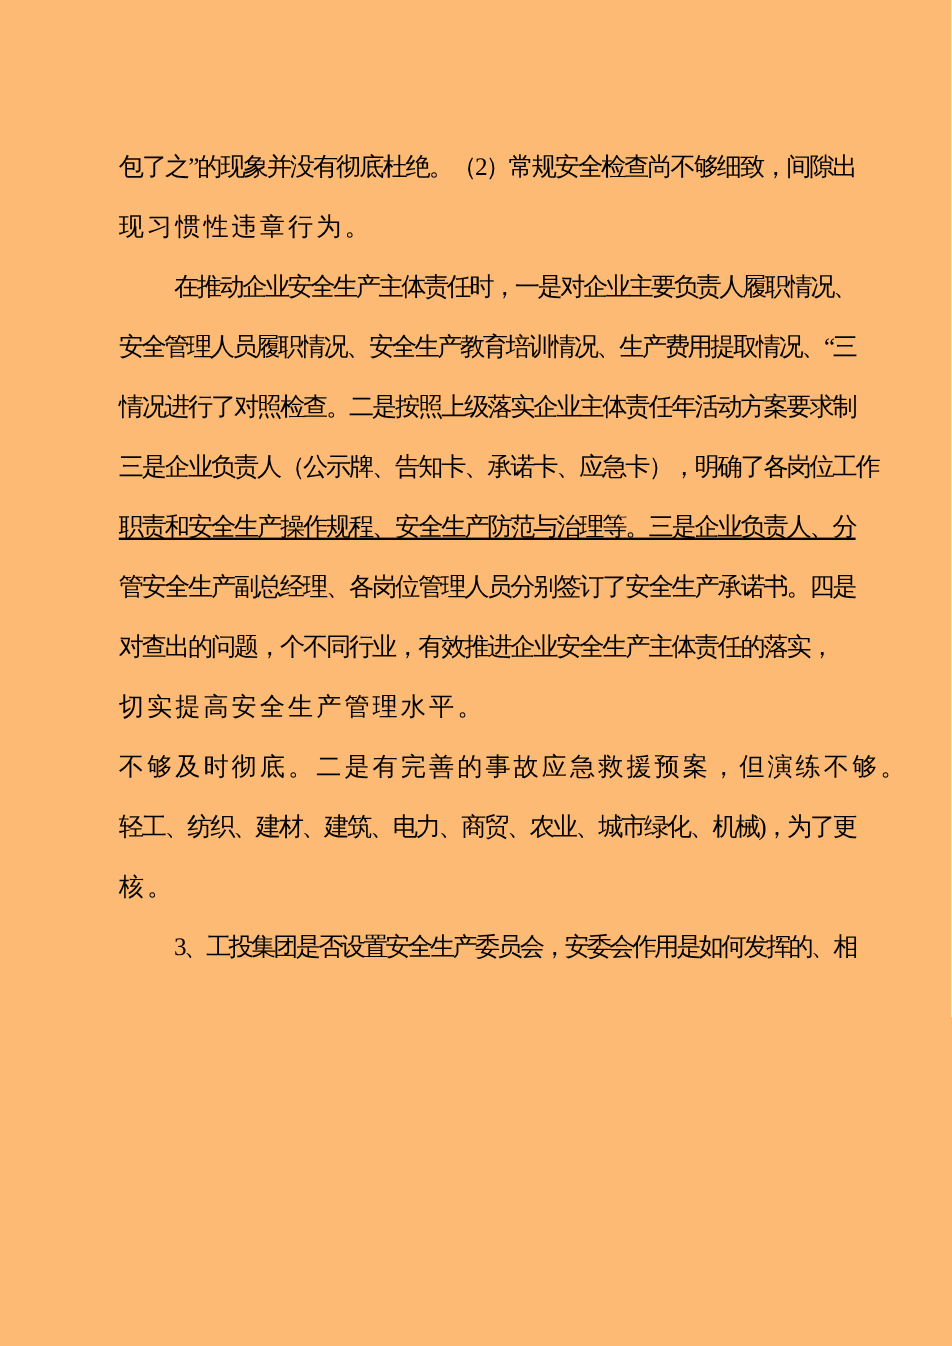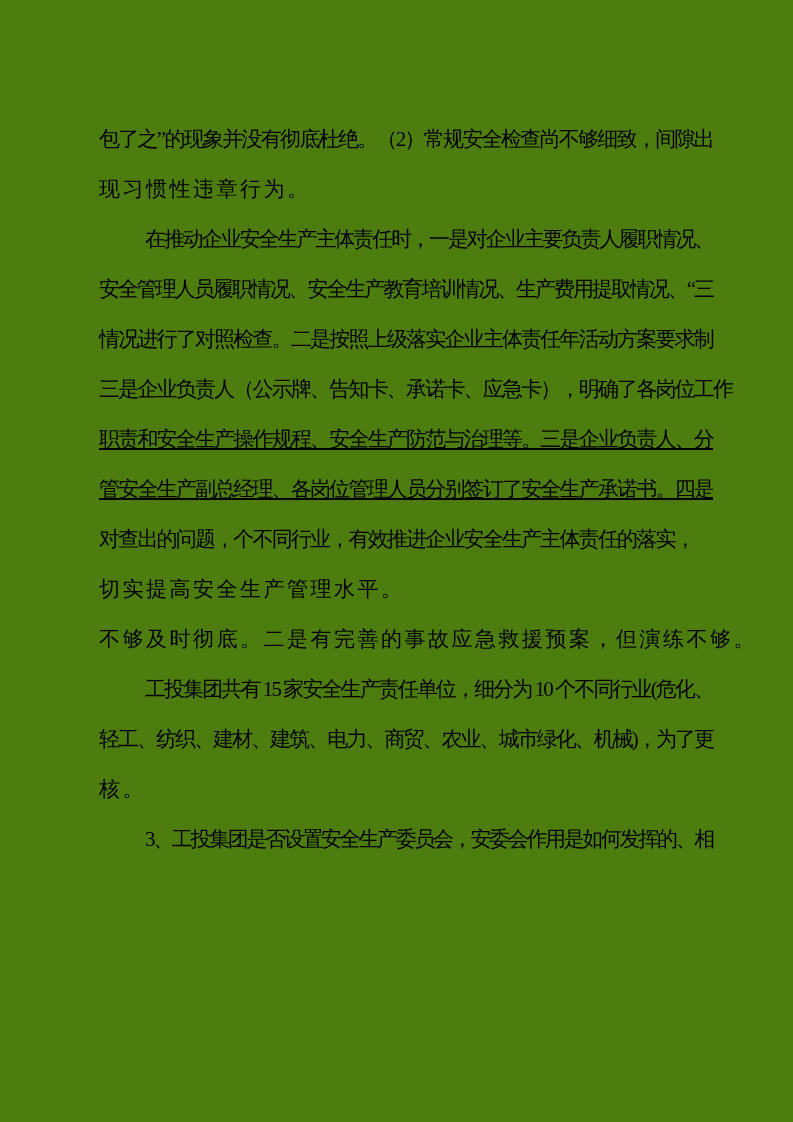--- a/index.html
+++ b/index.html
@@ -5,21 +5,21 @@
   html, body {
     margin: 0;
     padding: 0;
     background: #ffffff;
   }
   .page {
     position: relative;
     width: 793px;
     height: 1122px;
     margin: 0 auto;
-    background: #4d7c0f;
+    background: #fdba74;
     box-sizing: border-box;
     padding: 114px 80px 0 99px;
     overflow: hidden;
     font-family: "Liberation Serif", "DejaVu Serif", serif;
     color: #000000;
   }
   .textblock {
     width: 614px;
   }
   .line {
@@ -45,22 +45,21 @@
 
 <div class="page">
   <div class="textblock">
     <div class="line fit"><span class="t" style="letter-spacing: -1.72206px;">包了之”的现象并没有彻底杜绝。（2）常规安全检查尚不够细致，间隙出</span></div>
     <div class="line end"><span class="t">现习惯性违章行为。</span></div>
     <div class="line fit indent"><span class="t" style="letter-spacing: -2.06667px;">在推动企业安全生产主体责任时，一是对企业主要负责人履职情况、</span></div>
     <div class="line fit"><span class="t" style="letter-spacing: -2.04025px;">安全管理人员履职情况、安全生产教育培训情况、生产费用提取情况、“三</span></div>
     <div class="line fit"><span class="t" style="letter-spacing: -1.8125px;">情况进行了对照检查。二是按照上级落实企业主体责任年活动方案要求制</span></div>
     <div class="line fit"><span class="t" style="letter-spacing: -1.8125px;">三是企业负责人（公示牌、告知卡、承诺卡、应急卡），明确了各岗位工作</span></div>
     <div class="line fit"><span class="t" style="letter-spacing: -1.8125px; text-decoration: underline;">职责和安全生产操作规程、安全生产防范与治理等。三是企业负责人、分</span></div>
-    <div class="line fit"><span class="t" style="letter-spacing: -1.8125px; text-decoration: underline;">管安全生产副总经理、各岗位管理人员分别签订了安全生产承诺书。四是</span></div>
+    <div class="line fit"><span class="t" style="letter-spacing: -1.8125px;">管安全生产副总经理、各岗位管理人员分别签订了安全生产承诺书。四是</span></div>
     <div class="line fit"><span class="t" style="letter-spacing: -1.8125px;">对查出的问题，个不同行业，有效推进企业安全生产主体责任的落实，</span></div>
     <div class="line end"><span class="t">切实提高安全生产管理水平。</span></div>
     <div class="line end"><span class="t">不够及时彻底。二是有完善的事故应急救援预案，但演练不够。</span></div>
-    <div class="line fit indent"><span class="t" style="letter-spacing: -1.91667px;">工投集团共有 15 家安全生产责任单位，细分为 10 个不同行业(危化、</span></div>
     <div class="line fit"><span class="t" style="letter-spacing: -1.9697px;">轻工、纺织、建材、建筑、电力、商贸、农业、城市绿化、机械)，为了更</span></div>
     <div class="line end"><span class="t">核。</span></div>
     <div class="line fit indent"><span class="t" style="letter-spacing: -2.33871px;">3、工投集团是否设置安全生产委员会，安委会作用是如何发挥的、相</span></div>
   </div>
 </div>
 
 </body></html>

